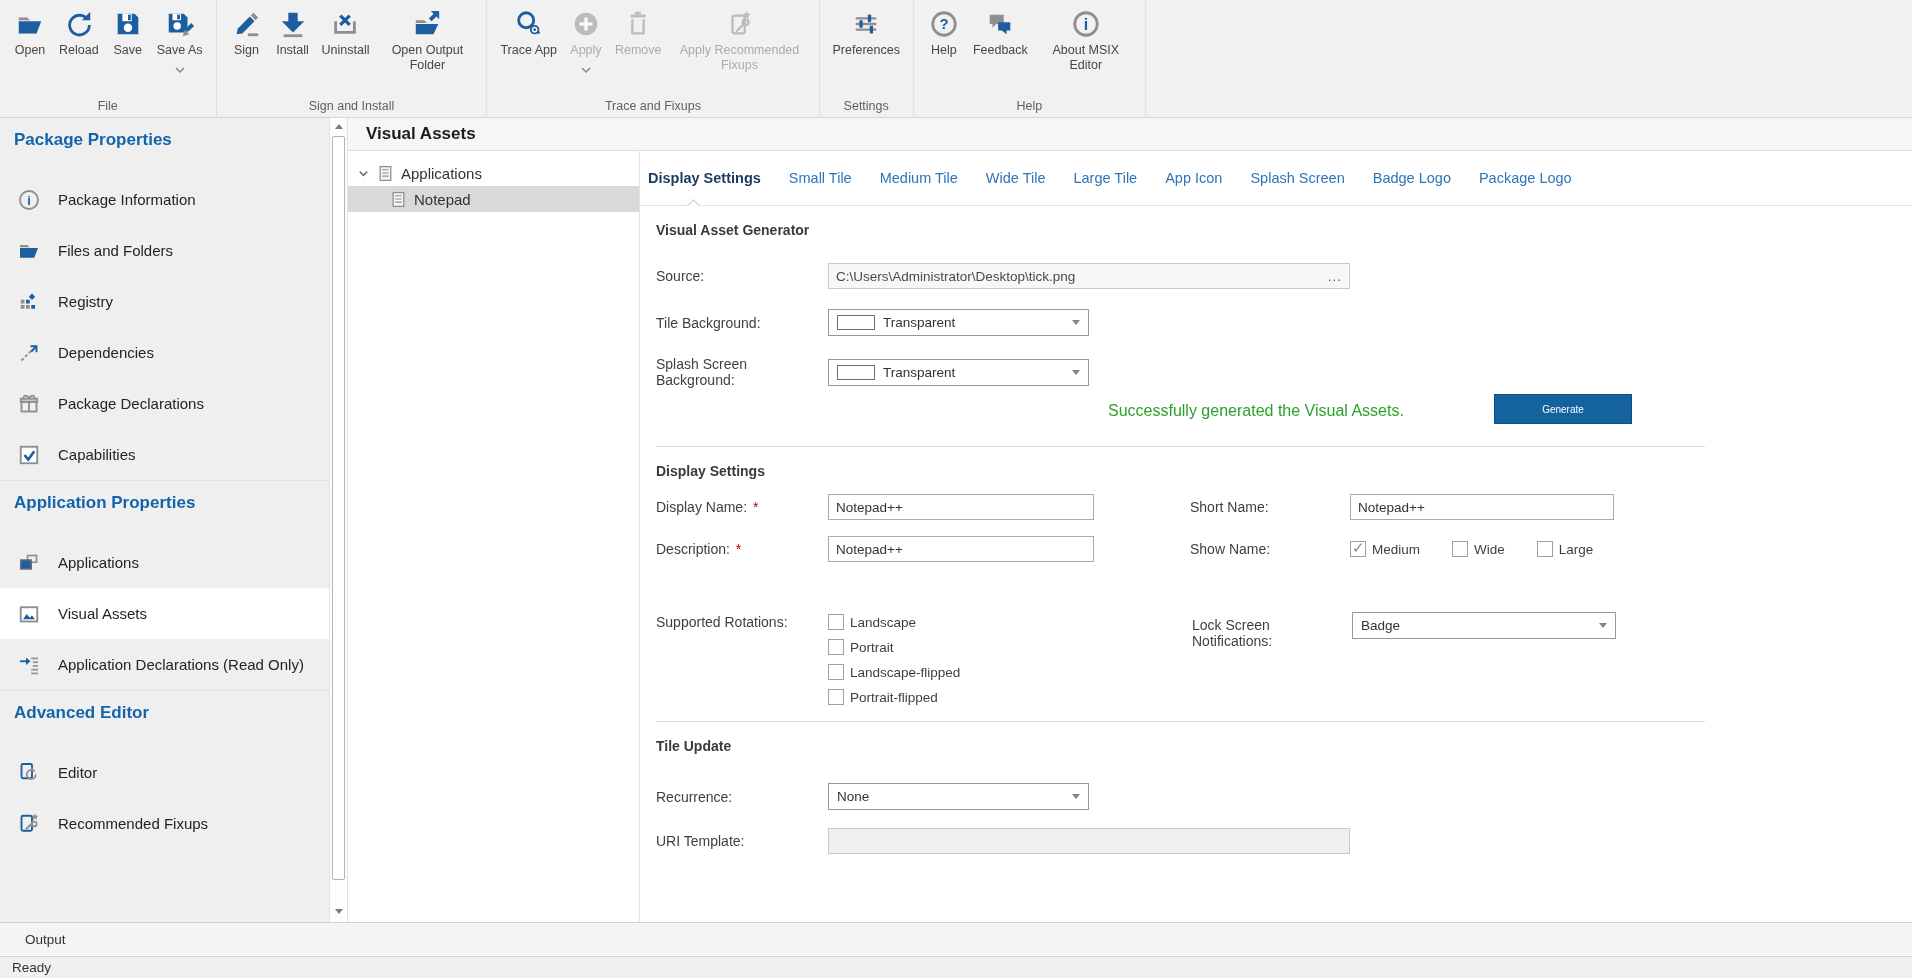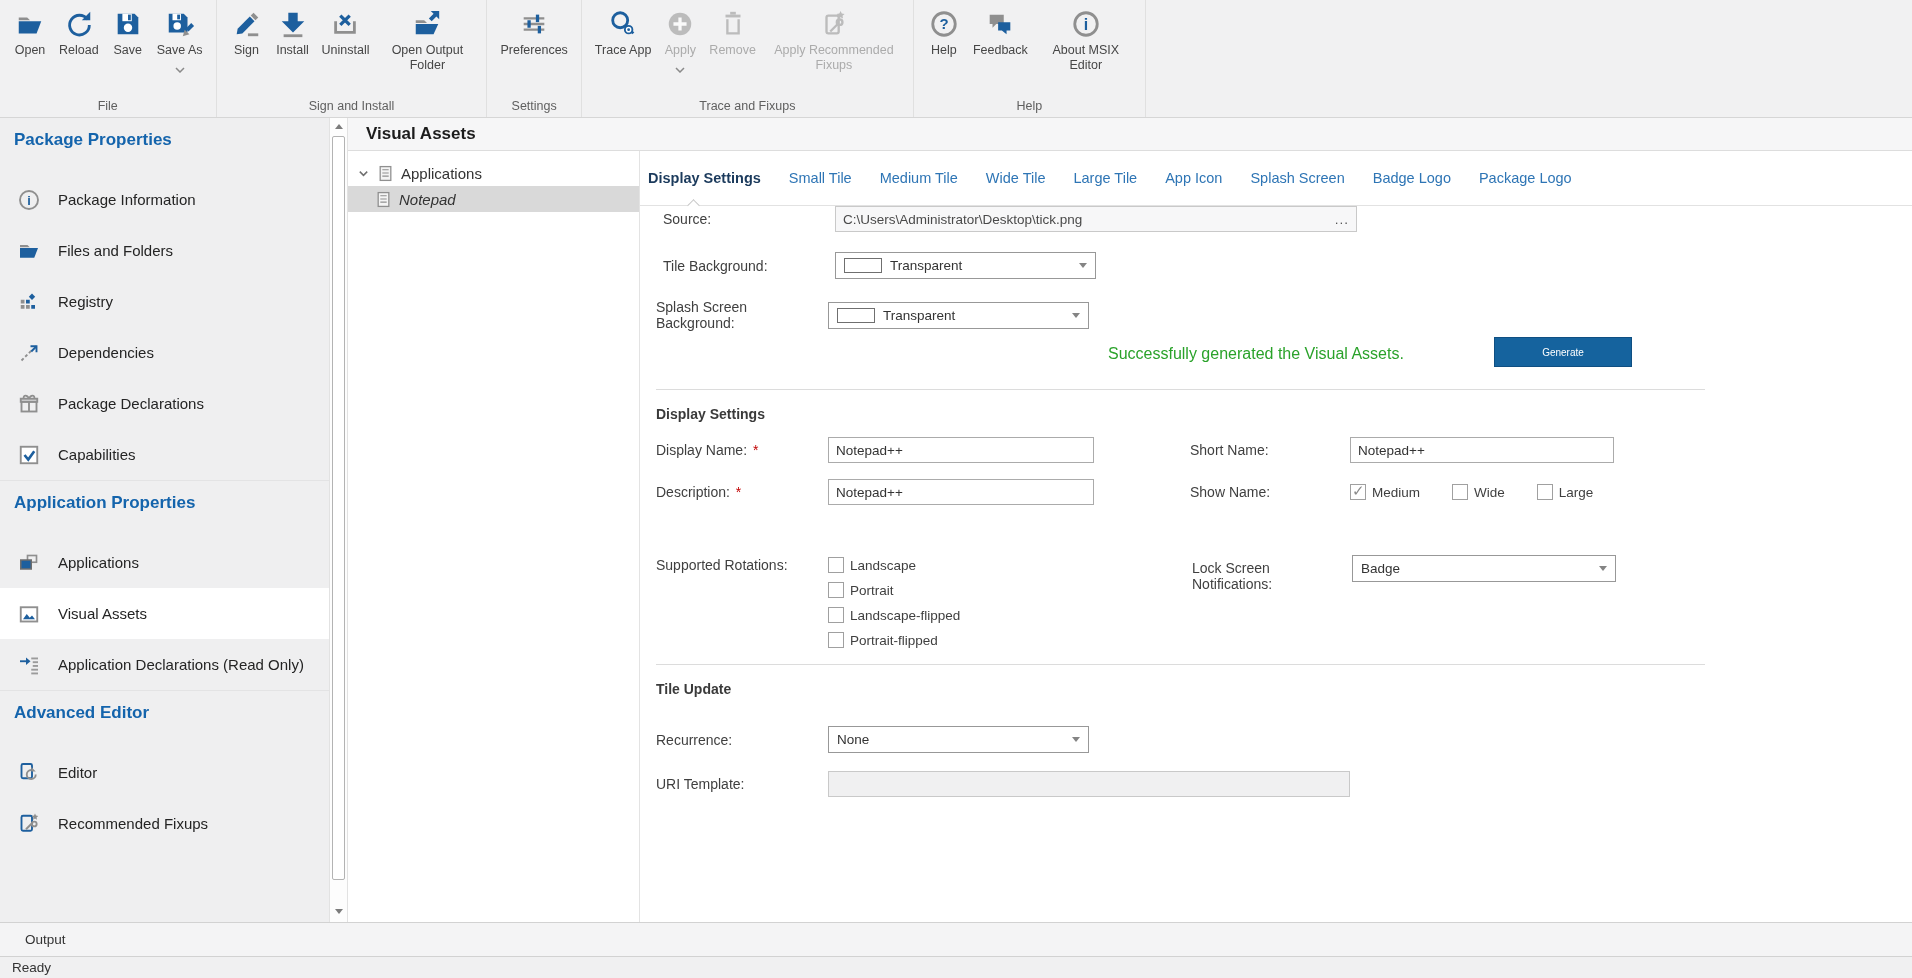--- a/index.html
+++ b/index.html
@@ -38,21 +38,21 @@
   .tri-down { width:0; height:0; border-left:4px solid transparent; border-right:4px solid transparent; border-top:5px solid #7c7c7c; }
   .sb-thumb { position:absolute; left:2px; right:2px; top:18px; bottom:42px; background:#fff; border:1px solid #b3b3b3; border-radius:2px; }
 
   .main { flex:1; display:flex; flex-direction:column; background:#fff; min-width:0; }
   .main-header { height:33px; background:#f6f6f7; border-bottom:1px solid #ddd; display:flex; align-items:center; padding-left:18px; font-size:17px; font-weight:bold; color:#1c1c1c; flex-shrink:0; }
   .main-body { flex:1; display:flex; min-height:0; }
 
   .tree { width:292px; border-right:1px solid #e3e3e3; padding-top:9px; flex-shrink:0; }
   .tree-row { height:26px; display:flex; align-items:center; gap:7px; font-size:15px; color:#333; cursor:pointer; }
   .tree-row.root { padding-left:9px; }
-  .tree-row.child { padding-left:27px;font-style:italic; }
+  .tree-row.child { padding-left:42px; }
   .tree-row.selected { background:#d9d9d9; }
 
   .panel { flex:1; display:flex; flex-direction:column; min-width:0; }
   .tabs { height:55px; display:flex; align-items:center; gap:28px; padding-left:8px; border-bottom:1px solid #e2e2e2; position:relative; flex-shrink:0; }
   .tab { font-size:14.5px; color:#2e75b5; cursor:pointer; white-space:nowrap; }
   .tab.active { color:#1b3a5c; font-weight:bold; }
   .tab-caret { position:absolute; bottom:-5px; left:49px; width:9px; height:9px; background:#fff; border-left:1px solid #c6c6c6; border-top:1px solid #c6c6c6; transform:rotate(45deg); }
 
   .content { flex:1; padding:0 0 0 16px; overflow:hidden; }
   .sec-heading { font-size:14px; font-weight:bold; color:#3a3a3a; margin-top:16px; height:17px; }
@@ -74,21 +74,21 @@
   .caret { margin-left:auto; width:0; height:0; border-left:4px solid transparent; border-right:4px solid transparent; border-top:5px solid #848484; }
   .swatch { width:38px; height:15px; background:#fff; border:1px solid #6f6f6f; margin-right:8px; flex-shrink:0; }
 
   .gen-row { position:relative; height:34px; margin-top:0; }
   .success { position:absolute; left:452px; top:8px; font-size:16px; color:#2aa22a; white-space:nowrap; }
   .gen-btn { position:absolute; left:838px; top:0; width:138px; height:30px; background:#15639e; color:#fff; font-size:10px; display:flex; align-items:center; justify-content:center; cursor:pointer; border:1px solid #0f4f82; }
 
   .divider { width:1049px; border-top:1px solid #dcdcdc; margin-top:18px; }
   .divider.d2 { margin-top:14px; }
 
-  .mb20 { margin-bottom:20px;margin-left:7px; } .mb16 { margin-bottom:16px; } .mb14 { margin-bottom:14px; }
+  .mb20 { margin-bottom:20px; } .mb16 { margin-bottom:16px; } .mb14 { margin-bottom:14px; }
   .mb18 { margin-bottom:18px; } .mb28 { margin-bottom:28px; }
   .mt50 { margin-top:50px; }
 
   .cb-opt { display:inline-flex; align-items:center; cursor:pointer; }
   .cb { width:16px; height:16px; border:1px solid #a0a0a0; background:#fff; position:relative; margin-right:6px; flex-shrink:0; }
   .cb.checked::after { content:"\2713"; position:absolute; left:1px; top:-3px; font-size:15px; color:#8a8a8a; }
   .cb-lbl { font-size:13.5px; color:#3f3f3f; }
   .cb-inline { display:flex; gap:32px; align-items:center; }
   .rot-stack { width:364px; display:flex; flex-direction:column; gap:5px; }
   .rot-stack .cb-opt { height:20px; }
@@ -196,79 +196,79 @@
               <div class="lbl">Open Output Folder</div>
        </div>
     </div>
     <div class="rb-caption">Sign and Install</div>
   </div>
         <div class="rb-group">
     <div class="rb-buttons">
             <div class="rb-btn">
          <span class="icn">
                 <svg viewBox="0 0 32 32" width="30" height="30">
+                  <circle fill="none" stroke="#1d5f9e" stroke-width="3" cx="13" cy="12" r="8"></circle>
+                  <path fill="none" stroke="#1d5f9e" stroke-width="3" d="M19 18l8 8"></path>
+                  <circle fill="#fff" stroke="#1d5f9e" stroke-width="2" cx="22" cy="22" r="4"></circle>
+                  <circle fill="#1d5f9e" cx="22" cy="22" r="1.5"></circle>
+                </svg>
+              </span>
+              <div class="lbl">Trace App</div>
+       </div>
+            <div class="rb-btn disabled">
+         <span class="icn">
+                <svg viewBox="0 0 32 32" width="30" height="30">
+                  <circle fill="#9b9b9b" cx="16" cy="16" r="12"></circle>
+                  <path fill="none" stroke="#fff" stroke-width="3.5" d="M16 9v14M9 16h14"></path>
+                </svg>
+              </span>
+              <div class="lbl">Apply</div>
+              <span class="chev"><svg width="10" height="6" viewBox="0 0 10 6">
+                  <path fill="none" stroke="#8a8a8a" stroke-width="1.5" d="M1 1l4 4 4-4"></path>
+                </svg></span>
+       </div>
+            <div class="rb-btn disabled">
+         <span class="icn">
+                <svg viewBox="0 0 32 32" width="30" height="30">
+                  <path fill="#9b9b9b" d="M8 6h16v3H8z"></path>
+                  <rect fill="#9b9b9b" x="13" y="3" width="6" height="3"></rect>
+                  <path fill="none" stroke="#9b9b9b" stroke-width="2.5" d="M10 11v15h12V11"></path>
+                </svg>
+              </span>
+              <div class="lbl">Remove</div>
+       </div>
+            <div class="rb-btn disabled wide">
+         <span class="icn">
+                <svg viewBox="0 0 32 32" width="30" height="30">
+                  <rect fill="none" stroke="#9b9b9b" stroke-width="2.5" x="8" y="7" width="13" height="19" rx="2"></rect>
+                  <path fill="#9b9b9b" d="M23 2l1.3 2.8 3 .4-2.2 2 .5 3-2.6-1.5-2.6 1.5.5-3-2.2-2 3-.4z"></path>
+                  <path fill="none" stroke="#9b9b9b" stroke-width="2.5" d="M12 24l8-8"></path>
+                  <circle fill="none" stroke="#9b9b9b" stroke-width="2.5" cx="22" cy="14" r="3"></circle>
+                </svg>
+              </span>
+              <div class="lbl">Apply Recommended Fixups</div>
+       </div>
+    </div>
+    <div class="rb-caption">Trace and Fixups</div>
+  </div>
+        <div class="rb-group">
+    <div class="rb-buttons">
+            <div class="rb-btn">
+         <span class="icn">
+                <svg viewBox="0 0 32 32" width="30" height="30">
                   <path stroke="#8f8f8f" stroke-width="2.5" d="M5 10h22M5 16h22M5 22h22"></path>
                   <rect fill="#1d5f9e" x="18" y="6" width="3.5" height="8"></rect>
                   <rect fill="#1d5f9e" x="9" y="12" width="3.5" height="8"></rect>
                   <rect fill="#1d5f9e" x="20" y="18" width="3.5" height="8"></rect>
                 </svg>
               </span>
               <div class="lbl">Preferences</div>
        </div>
     </div>
     <div class="rb-caption">Settings</div>
-  </div>
-        <div class="rb-group">
-    <div class="rb-buttons">
-            <div class="rb-btn">
-         <span class="icn">
-                <svg viewBox="0 0 32 32" width="30" height="30">
-                  <circle fill="none" stroke="#1d5f9e" stroke-width="3" cx="13" cy="12" r="8"></circle>
-                  <path fill="none" stroke="#1d5f9e" stroke-width="3" d="M19 18l8 8"></path>
-                  <circle fill="#fff" stroke="#1d5f9e" stroke-width="2" cx="22" cy="22" r="4"></circle>
-                  <circle fill="#1d5f9e" cx="22" cy="22" r="1.5"></circle>
-                </svg>
-              </span>
-              <div class="lbl">Trace App</div>
-       </div>
-            <div class="rb-btn disabled">
-         <span class="icn">
-                <svg viewBox="0 0 32 32" width="30" height="30">
-                  <circle fill="#9b9b9b" cx="16" cy="16" r="12"></circle>
-                  <path fill="none" stroke="#fff" stroke-width="3.5" d="M16 9v14M9 16h14"></path>
-                </svg>
-              </span>
-              <div class="lbl">Apply</div>
-              <span class="chev"><svg width="10" height="6" viewBox="0 0 10 6">
-                  <path fill="none" stroke="#8a8a8a" stroke-width="1.5" d="M1 1l4 4 4-4"></path>
-                </svg></span>
-       </div>
-            <div class="rb-btn disabled">
-         <span class="icn">
-                <svg viewBox="0 0 32 32" width="30" height="30">
-                  <path fill="#9b9b9b" d="M8 6h16v3H8z"></path>
-                  <rect fill="#9b9b9b" x="13" y="3" width="6" height="3"></rect>
-                  <path fill="none" stroke="#9b9b9b" stroke-width="2.5" d="M10 11v15h12V11"></path>
-                </svg>
-              </span>
-              <div class="lbl">Remove</div>
-       </div>
-            <div class="rb-btn disabled wide">
-         <span class="icn">
-                <svg viewBox="0 0 32 32" width="30" height="30">
-                  <rect fill="none" stroke="#9b9b9b" stroke-width="2.5" x="8" y="7" width="13" height="19" rx="2"></rect>
-                  <path fill="#9b9b9b" d="M23 2l1.3 2.8 3 .4-2.2 2 .5 3-2.6-1.5-2.6 1.5.5-3-2.2-2 3-.4z"></path>
-                  <path fill="none" stroke="#9b9b9b" stroke-width="2.5" d="M12 24l8-8"></path>
-                  <circle fill="none" stroke="#9b9b9b" stroke-width="2.5" cx="22" cy="14" r="3"></circle>
-                </svg>
-              </span>
-              <div class="lbl">Apply Recommended Fixups</div>
-       </div>
-    </div>
-    <div class="rb-caption">Trace and Fixups</div>
   </div>
         <div class="rb-group">
     <div class="rb-buttons">
             <div class="rb-btn">
          <span class="icn">
                 <svg viewBox="0 0 32 32" width="30" height="30">
                   <circle fill="none" stroke="#8f8f8f" stroke-width="3" cx="16" cy="16" r="12"></circle>
                   <text x="16" y="21.5" text-anchor="middle" font-size="16" font-weight="bold" fill="#1d5f9e" font-family="Liberation Sans, sans-serif">?</text>
                 </svg>
               </span>
@@ -485,20 +485,21 @@
               <span class="tab">Large Tile</span>
               <span class="tab">App Icon</span>
               <span class="tab">Splash Screen</span>
               <span class="tab">Badge Logo</span>
               <span class="tab">Package Logo</span>
             <span class="tab-caret"></span>
           </div>
 
           <div class="content">
 
+            <div class="sec-heading g1">Visual Asset Generator</div>
 
             <div class="frow mb20">
               <span class="flabel">Source:</span>
               <div class="field ro w522">
                 <span>C:\Users\Administrator\Desktop\tick.png</span>
                 <span class="dots">...</span>
               </div>
             </div>
 
 

